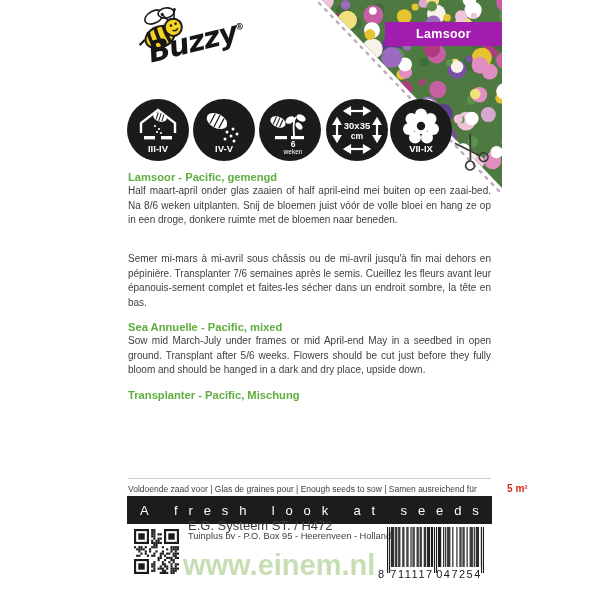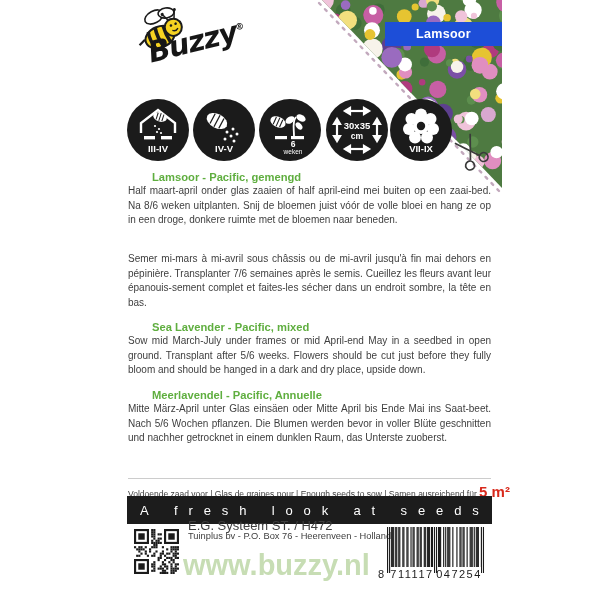--- a/index.html
+++ b/index.html
@@ -1,42 +1,42 @@
 <!DOCTYPE html>
 <html><head>
 <meta charset="utf-8">
 <style>
   html,body{margin:0;padding:0;background:#ffffff;}
   #canvas{position:relative;width:600px;height:600px;background:#ffffff;overflow:hidden;
           font-family:"Liberation Sans","DejaVu Sans",sans-serif;}
 
   
   #photo-svg{position:absolute;left:0;top:0;width:600px;height:240px;}
-  #label-band{position:absolute;left:385px;top:22px;width:117px;height:24px;background:#1d4ed8;
+  #label-band{position:absolute;left:385px;top:22px;width:117px;height:24px;background:#a21caf;
               display:flex;align-items:center;justify-content:center;}
   #label-band span{color:#fff;font-weight:bold;font-size:12.5px;letter-spacing:.3px;}
 
   
   #bee-svg{position:absolute;left:132px;top:4px;width:66px;height:52px;}
   #logo-text{position:absolute;left:147px;top:24px;transform:rotate(-14deg);
              font-style:italic;font-weight:900;font-size:29px;color:#161616;
              font-family:"DejaVu Sans","Liberation Sans",sans-serif;letter-spacing:-1px;}
   #logo-text sup{font-size:9px;font-style:normal;letter-spacing:0;}
 
   
   .picto{position:absolute;top:98px;width:64px;height:64px;}
 
   
-  .sec-h{position:absolute;left:128px;width:363px;color:#5fae3f;font-weight:bold;font-size:11.2px;margin-left:24px;}
+  .sec-h{position:absolute;left:128px;width:363px;color:#5fae3f;font-weight:bold;font-size:11.2px;}
   .sec-b{position:absolute;left:128px;width:363px;color:#3e3e3e;font-size:10px;line-height:14.6px;
          text-align:justify;}
   #rule{position:absolute;left:128px;top:478px;width:363px;height:1px;background:#cccccc;}
   #seeds-line{position:absolute;left:128px;top:483px;width:363px;font-size:8.5px;color:#3e3e3e;
               white-space:nowrap;}
-  #seeds-line .area{color:#d8291c;font-weight:bold;font-size:15px;}
+  #seeds-line .area{color:#d8291c;font-weight:bold;font-size:10px;margin-left:28px;}
 
   
   #tagline-bar{position:absolute;left:127px;top:496px;width:365px;height:28px;background:#1c1c1c;
                display:flex;align-items:center;}
   #tagline{flex:1;display:flex;justify-content:space-between;padding:0 13px;color:#ffffff;
            font-size:13px;}
   #tagline span{min-width:2px;}
 
   
   #qr-svg{position:absolute;left:134px;top:529px;width:45px;height:45px;}
@@ -333,25 +333,24 @@
     </g>
     <circle cx="0" cy="-4" r="4.2" fill="#1b1b1b"></circle>
     <text x="0" y="21.5" fill="#fff" font-size="9.5" font-weight="bold" text-anchor="middle">VII-IX</text>
   </svg>
 
   <div class="sec-h" style="top:171px">Lamsoor - Pacific, gemengd</div>
   <div class="sec-b" style="top:184px">Half maart-april onder glas zaaien of half april-eind mei buiten op een zaai-bed. Na 8/6 weken uitplanten. Snij de bloemen juist vóór de volle bloei en hang ze op in een droge, donkere ruimte met de bloemen naar beneden.</div>
 
   <div class="sec-b" style="top:252px">Semer mi-mars à mi-avril sous châssis ou de mi-avril jusqu'à fin mai dehors en pépinière. Transplanter 7/6 semaines après le semis. Cueillez les fleurs avant leur épanouis-sement complet et faites-les sécher dans un endroit sombre, la tête en bas.</div>
 
-  <div class="sec-h" style="top:321px">Sea Lavender - Pacific, mixed</div>
+  <div class="sec-h" style="top:321px">Sea Annuelle - Pacific, mixed</div>
   <div class="sec-b" style="top:334px">Sow mid March-July under frames or mid April-end May in a seedbed in open ground. Transplant after 5/6 weeks. Flowers should be cut just before they fully bloom and should be hanged in a dark and dry place, upside down.</div>
 
-  <div class="sec-h" style="top:389px">Meerlavendel - Pacific, Annuelle</div>
-  <div class="sec-b" style="top:402px">Mitte März-April unter Glas einsäen oder Mitte April bis Ende Mai ins Saat-beet. Nach 5/6 Wochen pflanzen. Die Blumen werden bevor in voller Blüte geschnitten und nachher getrocknet in einem dunklen Raum, das Unterste zuoberst.</div>
+  <div class="sec-h" style="top:389px">Transplanter - Pacific, Mischung</div>
 
 
   <div id="rule"></div>
 
   <div id="seeds-line"><span>Voldoende zaad voor | Glas de graines pour | Enough seeds to sow | Samen ausreichend für</span> <span class="area">5 m²</span></div>
 
   <div id="tagline-bar">
     <div id="tagline">
         <span>A</span>
         <span>&nbsp;</span>
@@ -503,23 +502,23 @@
       <rect x="0" y="0" width="7" height="7" fill="#1b1b1b"></rect>
       <rect x="1" y="1" width="5" height="5" fill="#fff"></rect>
       <rect x="2" y="2" width="3" height="3" fill="#1b1b1b"></rect>
       <rect x="14" y="0" width="7" height="7" fill="#1b1b1b"></rect>
       <rect x="15" y="1" width="5" height="5" fill="#fff"></rect>
       <rect x="16" y="2" width="3" height="3" fill="#1b1b1b"></rect>
       <rect x="0" y="14" width="7" height="7" fill="#1b1b1b"></rect>
       <rect x="1" y="15" width="5" height="5" fill="#fff"></rect>
       <rect x="2" y="16" width="3" height="3" fill="#1b1b1b"></rect>
     </svg>
-  <div id="addr1">Tuinplus bv - P.O. Box 76 - Heerenveen - Holland</div>
+  <div id="addr1">Tuinplus bv - P.O. Box 95 - Heerenveen - Holland</div>
   <div id="addr2">E.G. Systeem ST. / H472</div>
-  <div id="website">www.buzzy.nl</div>
+  <div id="website">www.einem.nl</div>
 
   <svg id="barcode-svg" viewBox="0 0 120 54">
     <g id="barcode-bars">
         <rect x="9" y="0" width="1.1400000000000001" height="46" fill="#1b1b1b"></rect>
         <rect x="11.04" y="0" width="1.1400000000000001" height="46" fill="#1b1b1b"></rect>
         <rect x="13.08" y="0" width="1.1400000000000001" height="40" fill="#1b1b1b"></rect>
         <rect x="14.1" y="0" width="1.1400000000000001" height="40" fill="#1b1b1b"></rect>
         <rect x="15.120000000000001" y="0" width="1.1400000000000001" height="40" fill="#1b1b1b"></rect>
         <rect x="17.16" y="0" width="1.1400000000000001" height="40" fill="#1b1b1b"></rect>
         <rect x="18.18" y="0" width="1.1400000000000001" height="40" fill="#1b1b1b"></rect>

